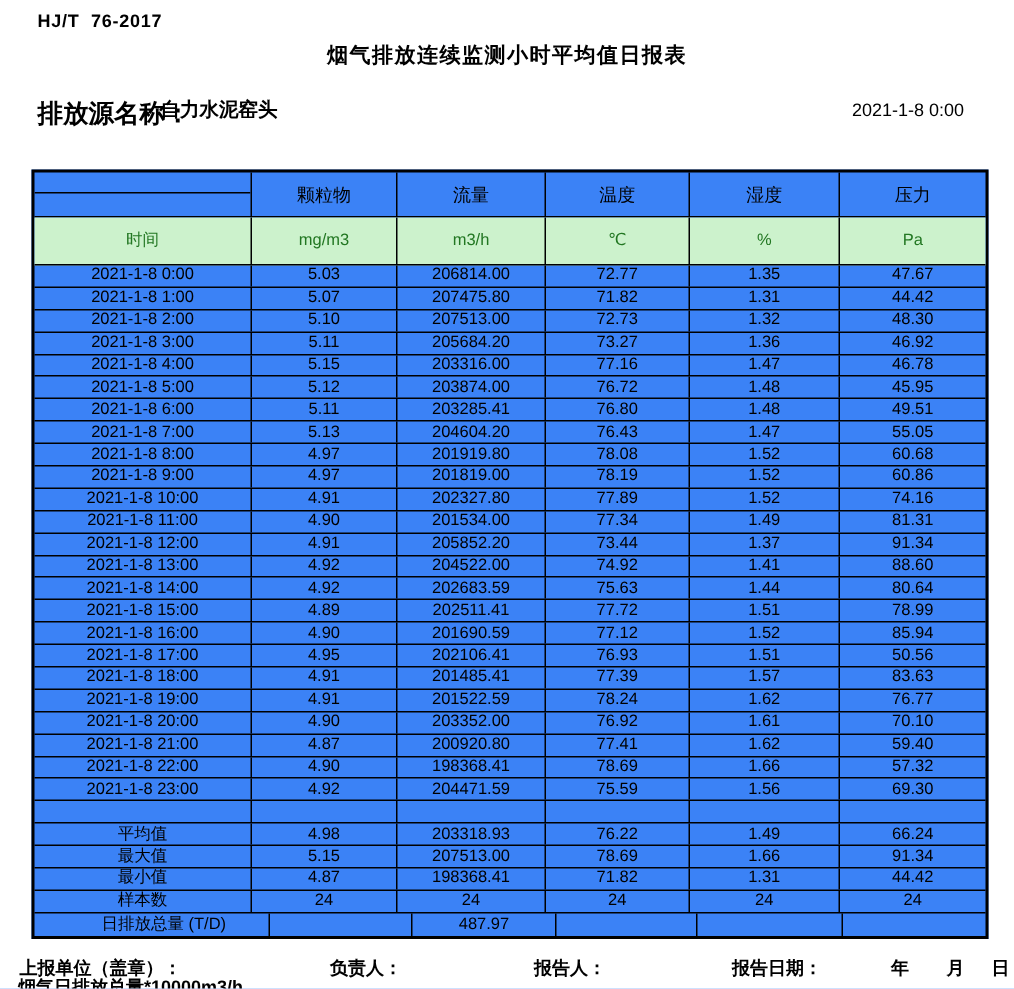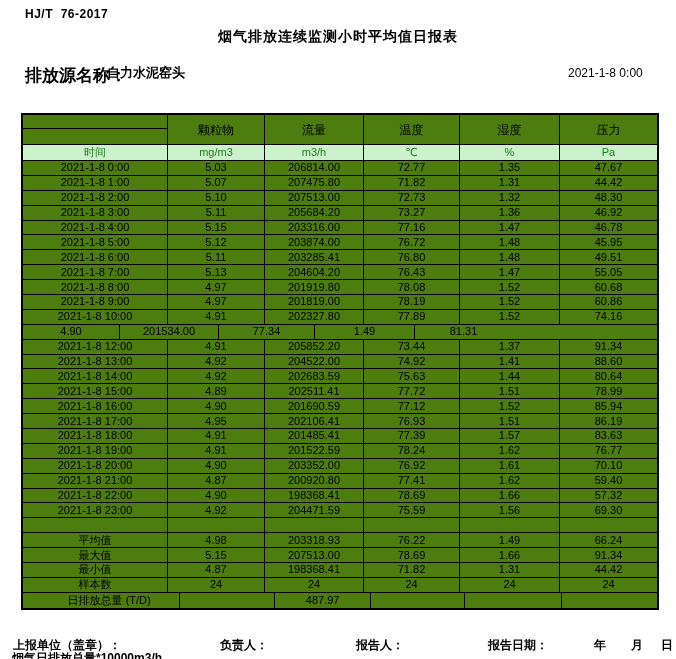--- a/index.html
+++ b/index.html
@@ -23,25 +23,25 @@
     font-size:14px;font-weight:bold;white-space:nowrap;
     letter-spacing:1px;
   }
   .source-label{position:absolute;left:25px;top:64px;font-size:17px;font-weight:bold;}
   .source-name{position:absolute;left:107px;top:64px;font-size:13px;font-weight:bold;}
   .report-date{position:absolute;left:568px;top:66px;font-size:12px;}
 
   .tbl{
     position:absolute;left:21px;top:113px;width:638px;
     border:2px solid var(--line);
-    background:#4d7c0f;
+    background:#3b82f6;
   }
   .hrow1{display:flex;height:30px;border-bottom:1px solid var(--line);}
   .hrow2{
-    display:flex;height:16px;border-bottom:1px solid var(--line);
+    display:flex;height:32px;border-bottom:1px solid var(--line);
     background:var(--green-bg);color:var(--green-text);
   }
   .trow{display:flex;height:14.9px;border-bottom:1px solid var(--line);}
   #tbody .trow:last-child{border-bottom:none;margin-left:16px;}
   .cell{
     display:flex;align-items:center;justify-content:center;
     border-right:1px solid var(--line);
     font-size:11px;line-height:1;overflow:hidden;white-space:nowrap;
   }
   .c0{width:145px;}.c1{width:97px;}.c2{width:99px;}.c3{width:96px;}.c4{width:100px;}.c5{width:97px;border-right:none;}
@@ -185,20 +185,21 @@
   <div class="trow">
     <div class="cell c0">2021-1-8 10:00</div>
     <div class="cell c1">4.91</div>
     <div class="cell c2">202327.80</div>
     <div class="cell c3">77.89</div>
     <div class="cell c4">1.52</div>
     <div class="cell c5">74.16</div>
   </div>
 
   <div class="trow">
+    <div class="cell c0">2021-1-8 11:00</div>
     <div class="cell c1">4.90</div>
     <div class="cell c2">201534.00</div>
     <div class="cell c3">77.34</div>
     <div class="cell c4">1.49</div>
     <div class="cell c5">81.31</div>
   </div>
 
   <div class="trow">
     <div class="cell c0">2021-1-8 12:00</div>
     <div class="cell c1">4.91</div>
@@ -243,21 +244,21 @@
     <div class="cell c4">1.52</div>
     <div class="cell c5">85.94</div>
   </div>
 
   <div class="trow">
     <div class="cell c0">2021-1-8 17:00</div>
     <div class="cell c1">4.95</div>
     <div class="cell c2">202106.41</div>
     <div class="cell c3">76.93</div>
     <div class="cell c4">1.51</div>
-    <div class="cell c5">86.19</div>
+    <div class="cell c5">50.56</div>
   </div>
 
   <div class="trow">
     <div class="cell c0">2021-1-8 18:00</div>
     <div class="cell c1">4.91</div>
     <div class="cell c2">201485.41</div>
     <div class="cell c3">77.39</div>
     <div class="cell c4">1.57</div>
     <div class="cell c5">83.63</div>
   </div>

